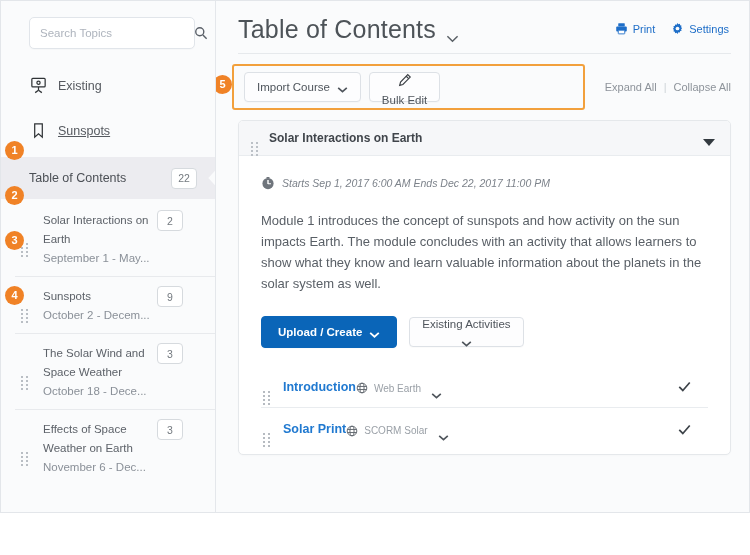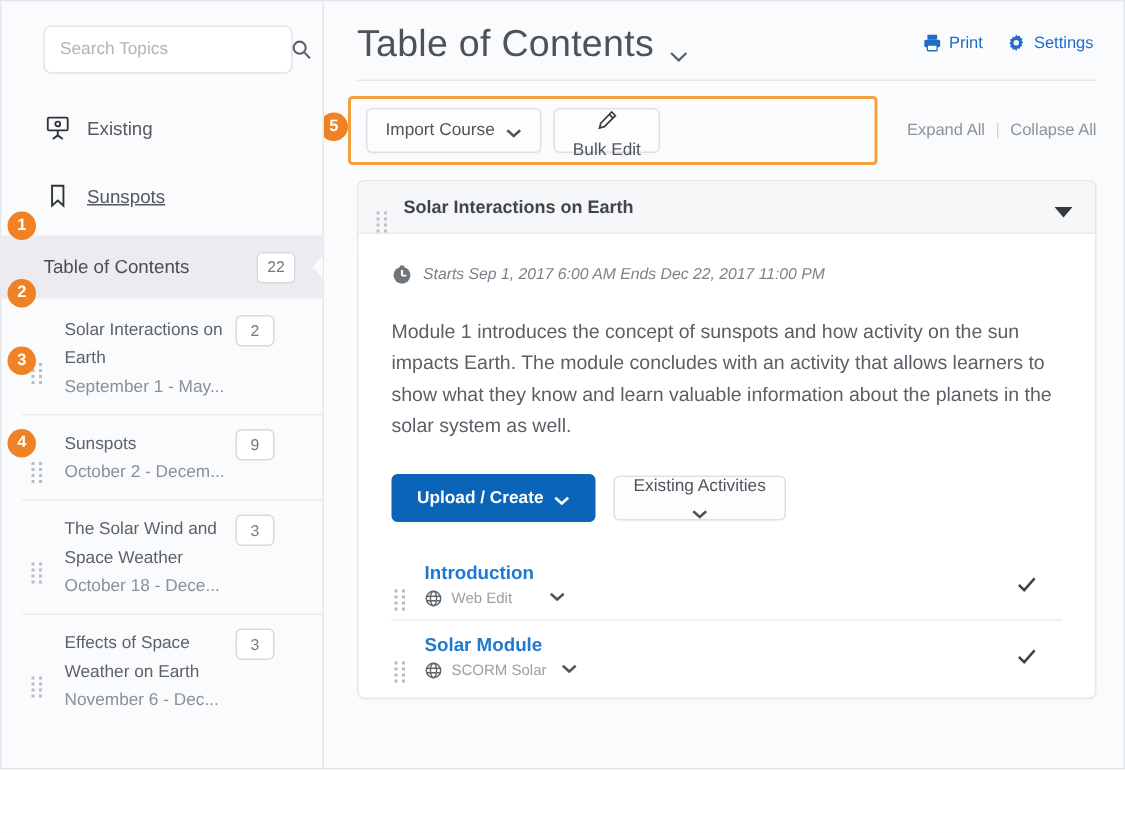--- a/index.html
+++ b/index.html
@@ -316,21 +316,21 @@
     position: relative;
     min-height: 42px;
   }
   .topic:last-child { border-bottom: none; }
   .topic .grip3 { width: 8px; margin-right: 12px; margin-left: 2px; flex: 0 0 8px; }
   .grip3 i { display: block; width: 8px; height: 2px; margin-bottom: 2px; }
   .grip3 i::before, .grip3 i::after {
     content: ""; display: inline-block; width: 2px; height: 2px; background: #b6bbc1;
   }
   .grip3 i::after { margin-left: 3px; }
-  .topic-main { display: flex; flex-direction: column; }
+  .topic-main { display: flex; flex-direction: row; }
   .topic-link {
     font-size: 12.5px; color: #2079d0; font-weight: bold;
     line-height: 16px;
   }
   .topic-meta {
     display: flex; align-items: center; gap: 6px;
     font-size: 10px; color: #9aa0a7; margin-top: 3px;
   }
   .globe-ico { width: 12px; height: 12px; color: #5e646b; }
   .topic-caret {
@@ -583,21 +583,21 @@
             <span class="topic-link">Introduction</span>
             <span class="topic-meta">
               <span class="globe-ico">
                 <svg viewBox="0 0 14 14" fill="none" stroke="currentColor" stroke-width="1.1">
                   <circle cx="7" cy="7" r="5.6"></circle>
                     <ellipse cx="7" cy="7" rx="2.4" ry="5.6"></ellipse>
                   <line x1="1.6" y1="5.2" x2="12.4" y2="5.2"></line>
                     <line x1="1.6" y1="8.8" x2="12.4" y2="8.8"></line>
                 </svg>
               </span>
-              <span>Web Edit</span>
+              <span>Web Earth</span>
             </span>
           </span>
           <span class="topic-caret">
             <svg viewBox="0 0 12 8" fill="none" stroke="currentColor" stroke-width="1.8">
                 <path d="M1.3 2 6 6.2 10.7 2"></path>
               </svg>
           </span>
           <span class="check">
             <svg viewBox="0 0 16 16" fill="none" stroke="currentColor" stroke-width="1.8">
                 <path d="M2.4 8.4 6.2 12.2 13.6 3.8"></path>
@@ -606,21 +606,21 @@
         </div>
 
         <div class="topic">
           <span class="grip3">
               <i></i>
               <i></i>
               <i></i>
               <i></i>
             </span>
           <span class="topic-main">
-            <span class="topic-link">Solar Module</span>
+            <span class="topic-link">Solar Print</span>
             <span class="topic-meta">
               <span class="globe-ico">
                 <svg viewBox="0 0 14 14" fill="none" stroke="currentColor" stroke-width="1.1">
                   <circle cx="7" cy="7" r="5.6"></circle>
                     <ellipse cx="7" cy="7" rx="2.4" ry="5.6"></ellipse>
                   <line x1="1.6" y1="5.2" x2="12.4" y2="5.2"></line>
                     <line x1="1.6" y1="8.8" x2="12.4" y2="8.8"></line>
                 </svg>
               </span>
               <span>SCORM Solar</span>

